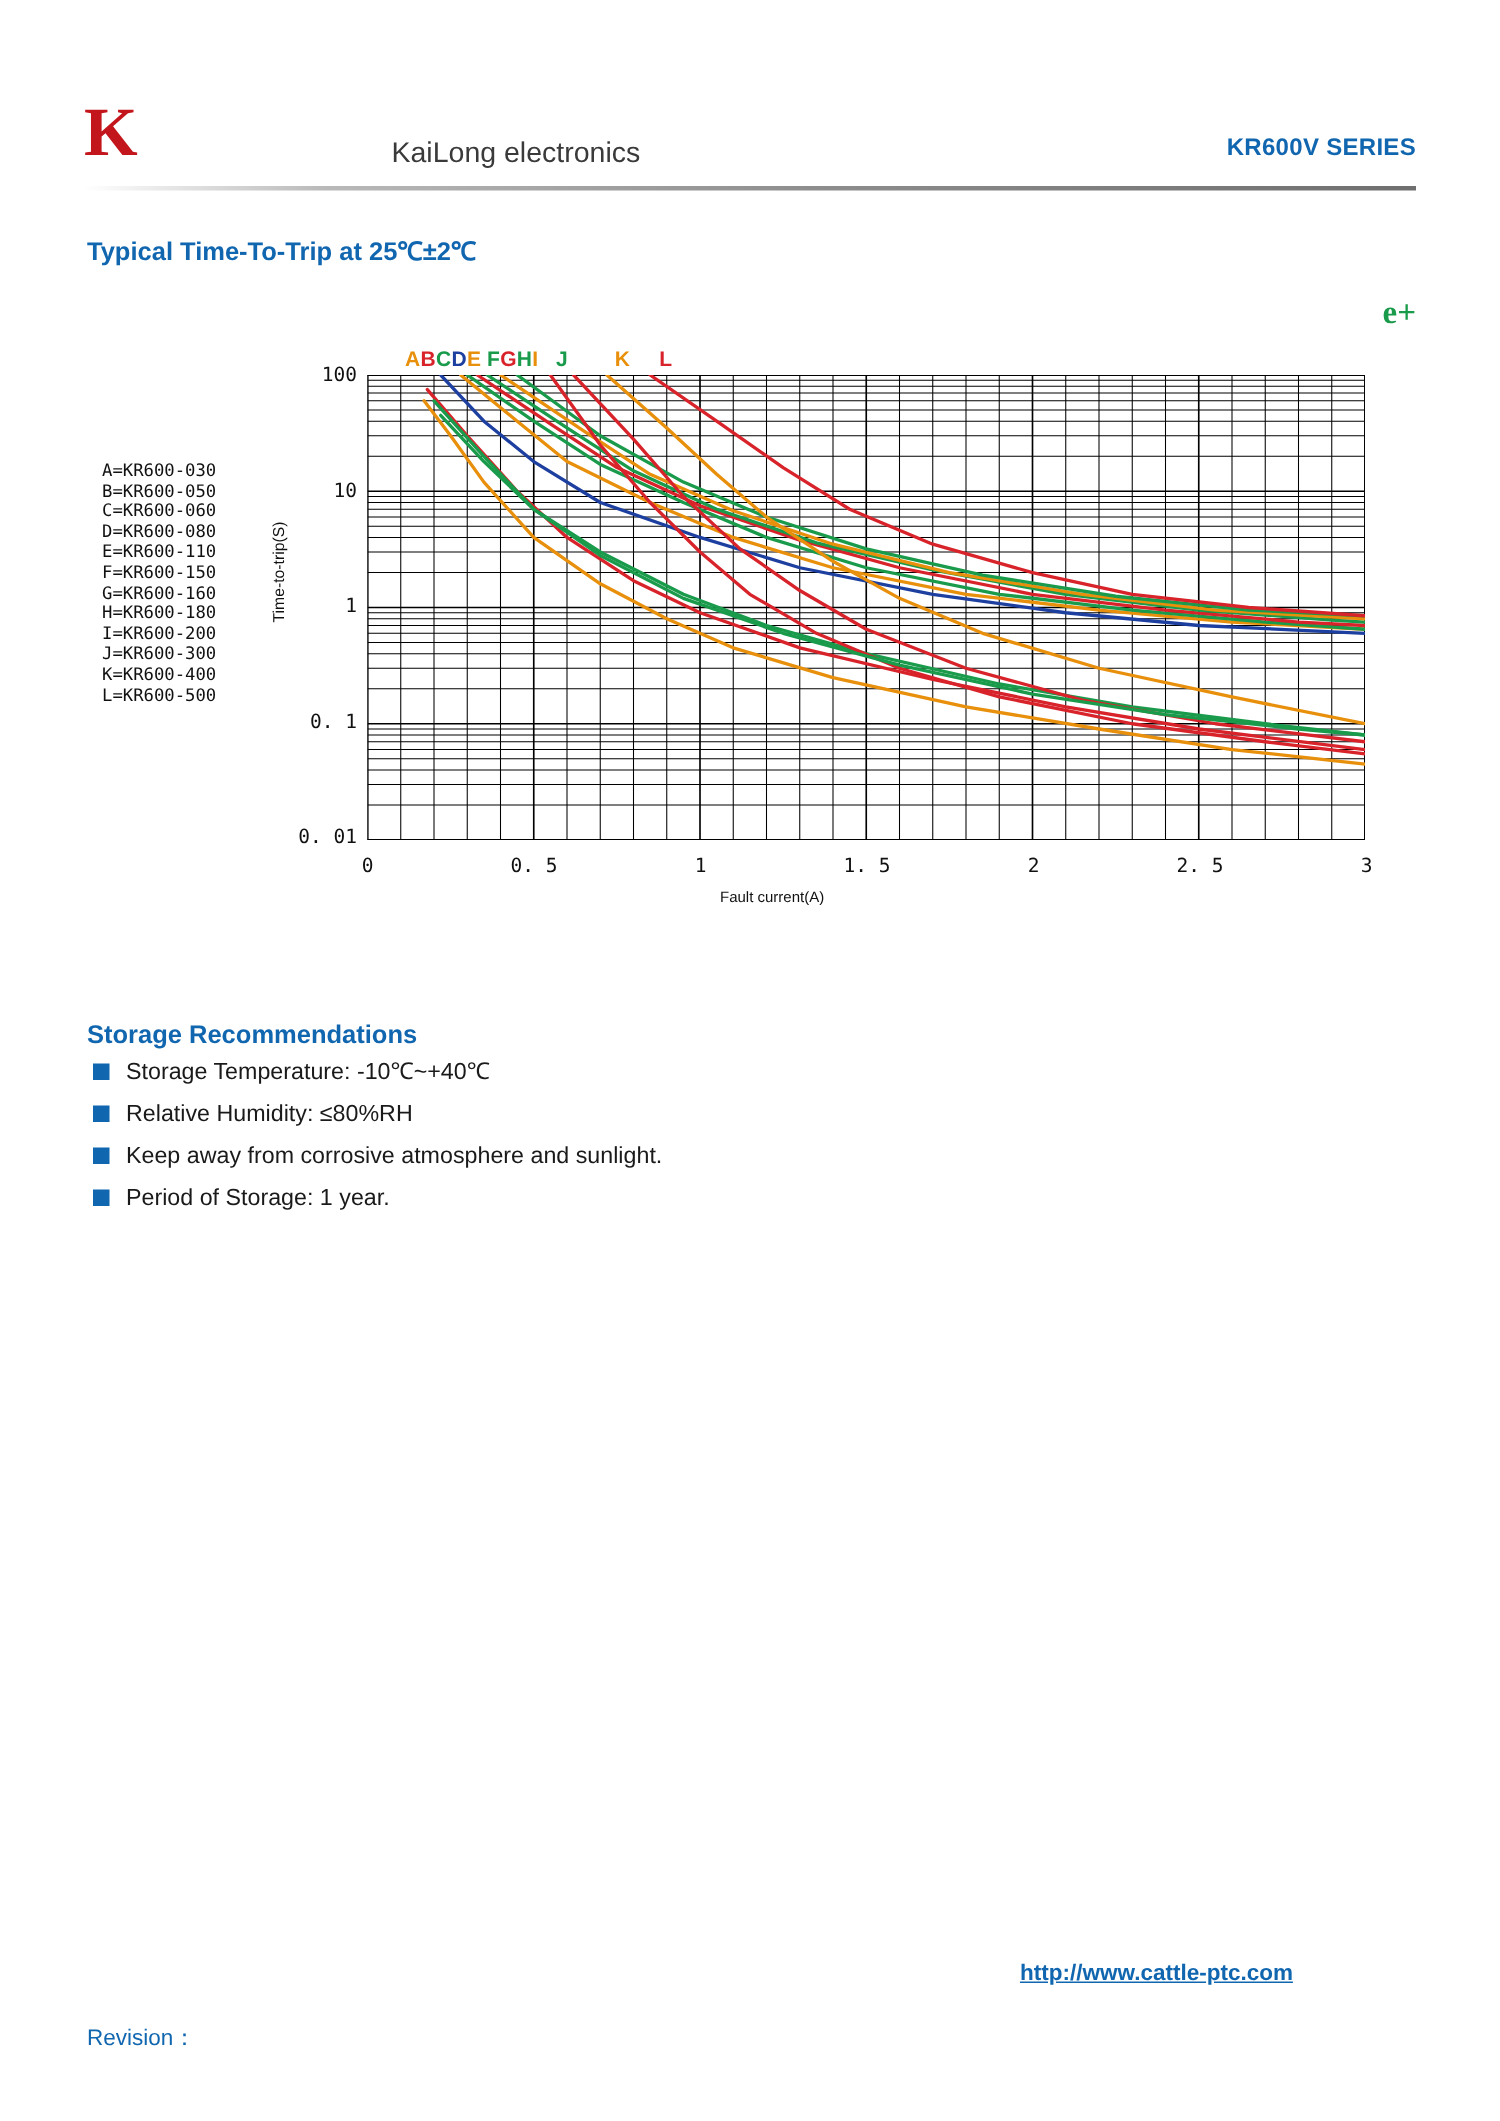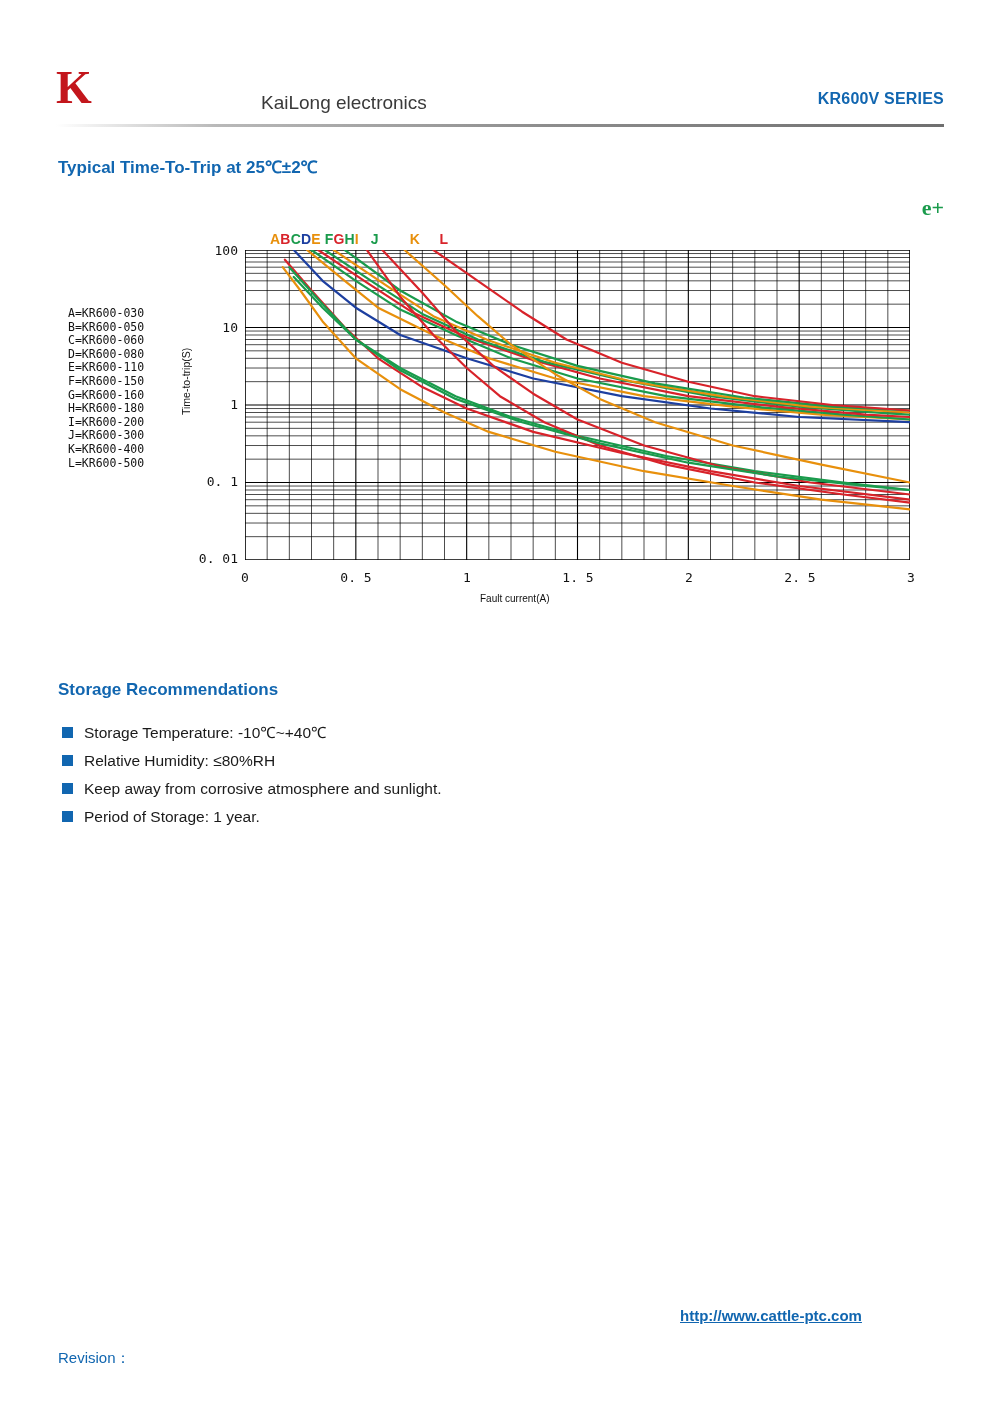--- a/index.html
+++ b/index.html
@@ -172,21 +172,20 @@
     width: 665px;
     height: 310px;
   }
 
   
   .bullet-list {
     position: absolute;
     left: 62px;
     top: 705px;
     width: 700px;
-    margin-top: 18px;
   }
   .bullet-row {
     display: flex;
     align-items: flex-start;
     margin-bottom: 9px;
   }
   .bullet-sq {
     width: 11px;
     height: 11px;
     background: #1166b0;

